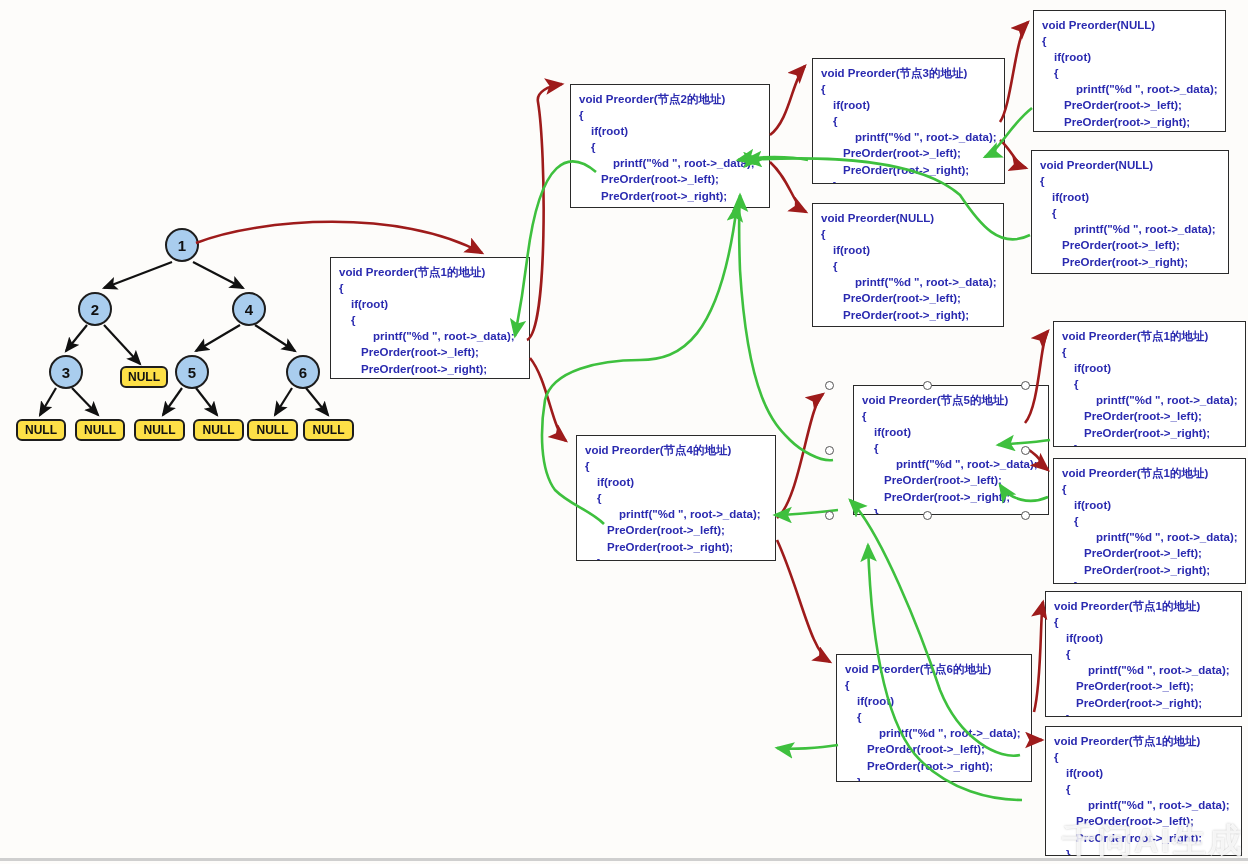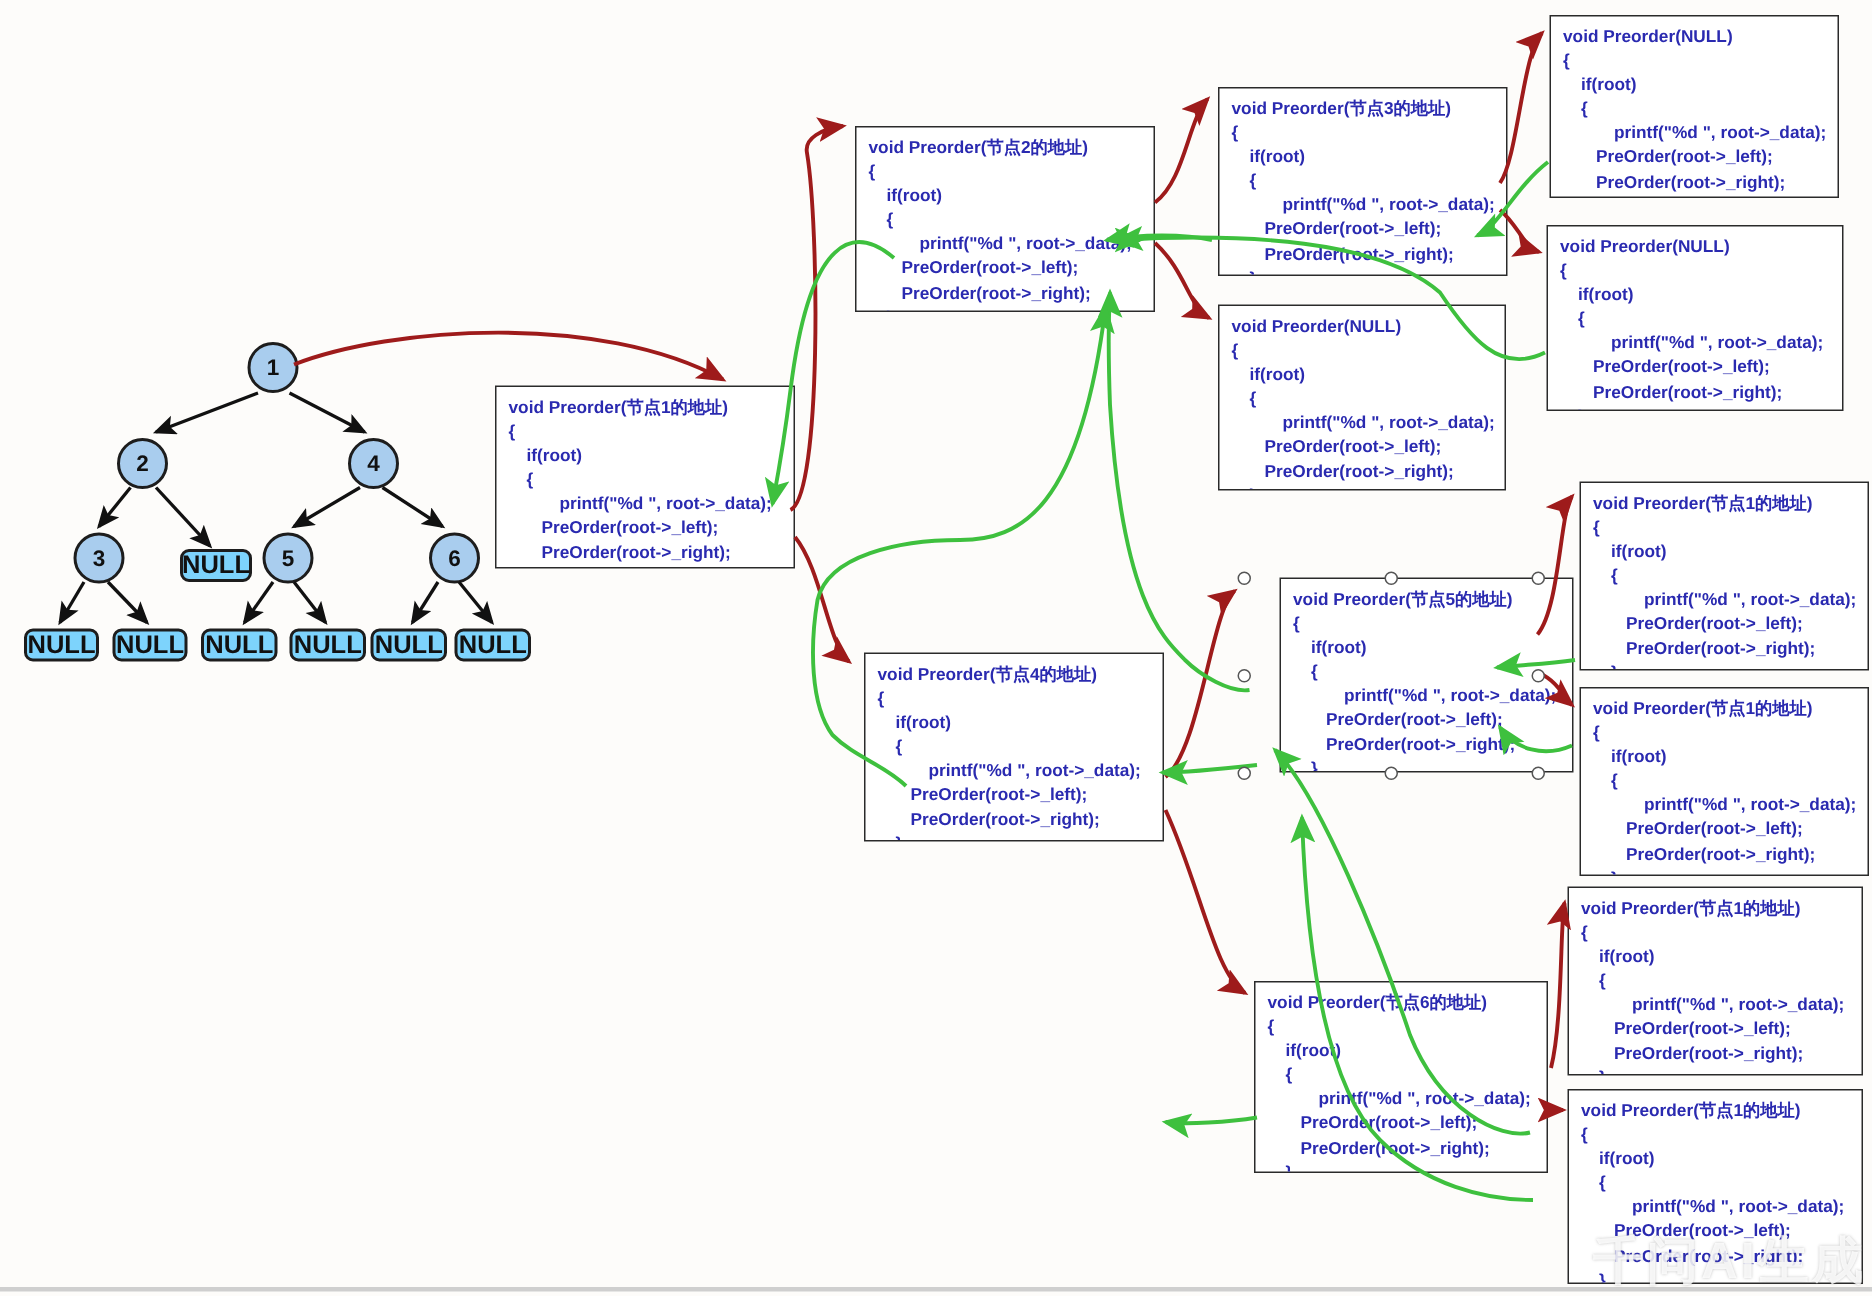--- a/index.html
+++ b/index.html
@@ -21,23 +21,23 @@
     color:#111;
     font-weight:bold;font-size:15px;
     display:flex;align-items:center;justify-content:center;
     box-sizing:border-box;
     z-index:6;
   }
   .null-box{
     position:absolute;
     border:2px solid #1d1d1d;
     border-radius:6px;
-    background:#7dd3fc;
+    background:#fde047;
     color:#111;
-    font-weight:bold;font-size:17px;
+    font-weight:bold;font-size:12px;
     display:flex;align-items:center;justify-content:center;
     box-sizing:border-box;
     height:22px;
     z-index:6;
   }
 
   
   .code-box{
     position:absolute;
     border:1.6px solid #2a2a2a;

